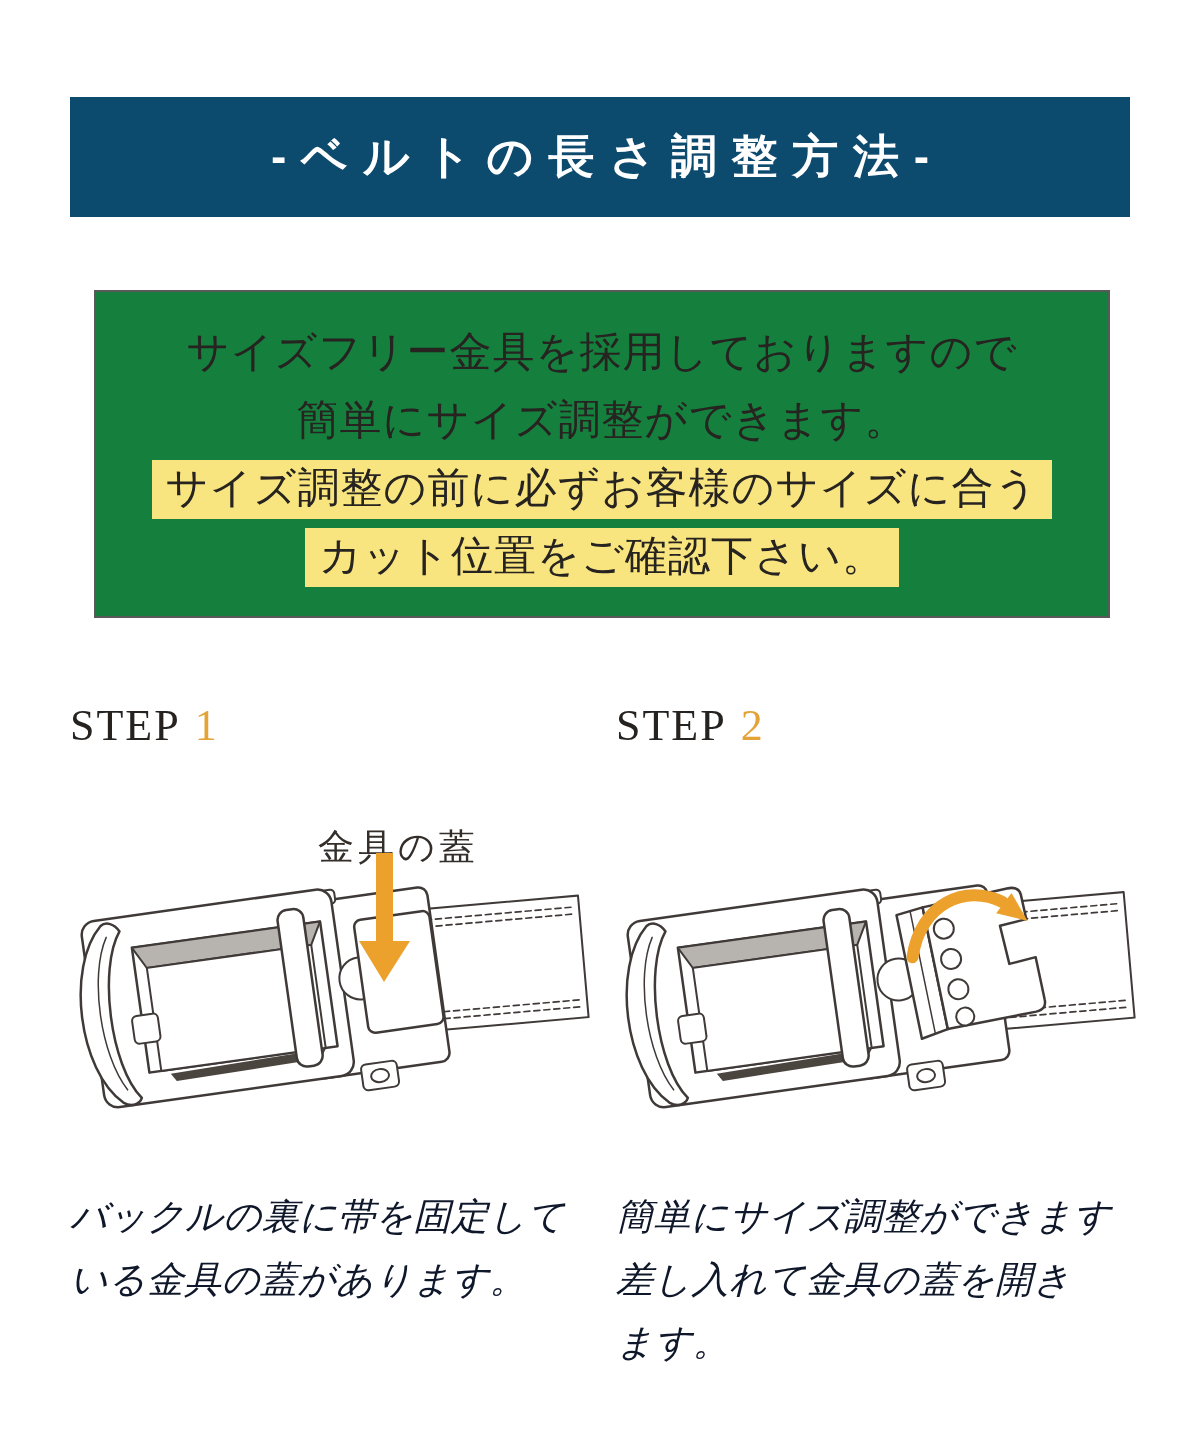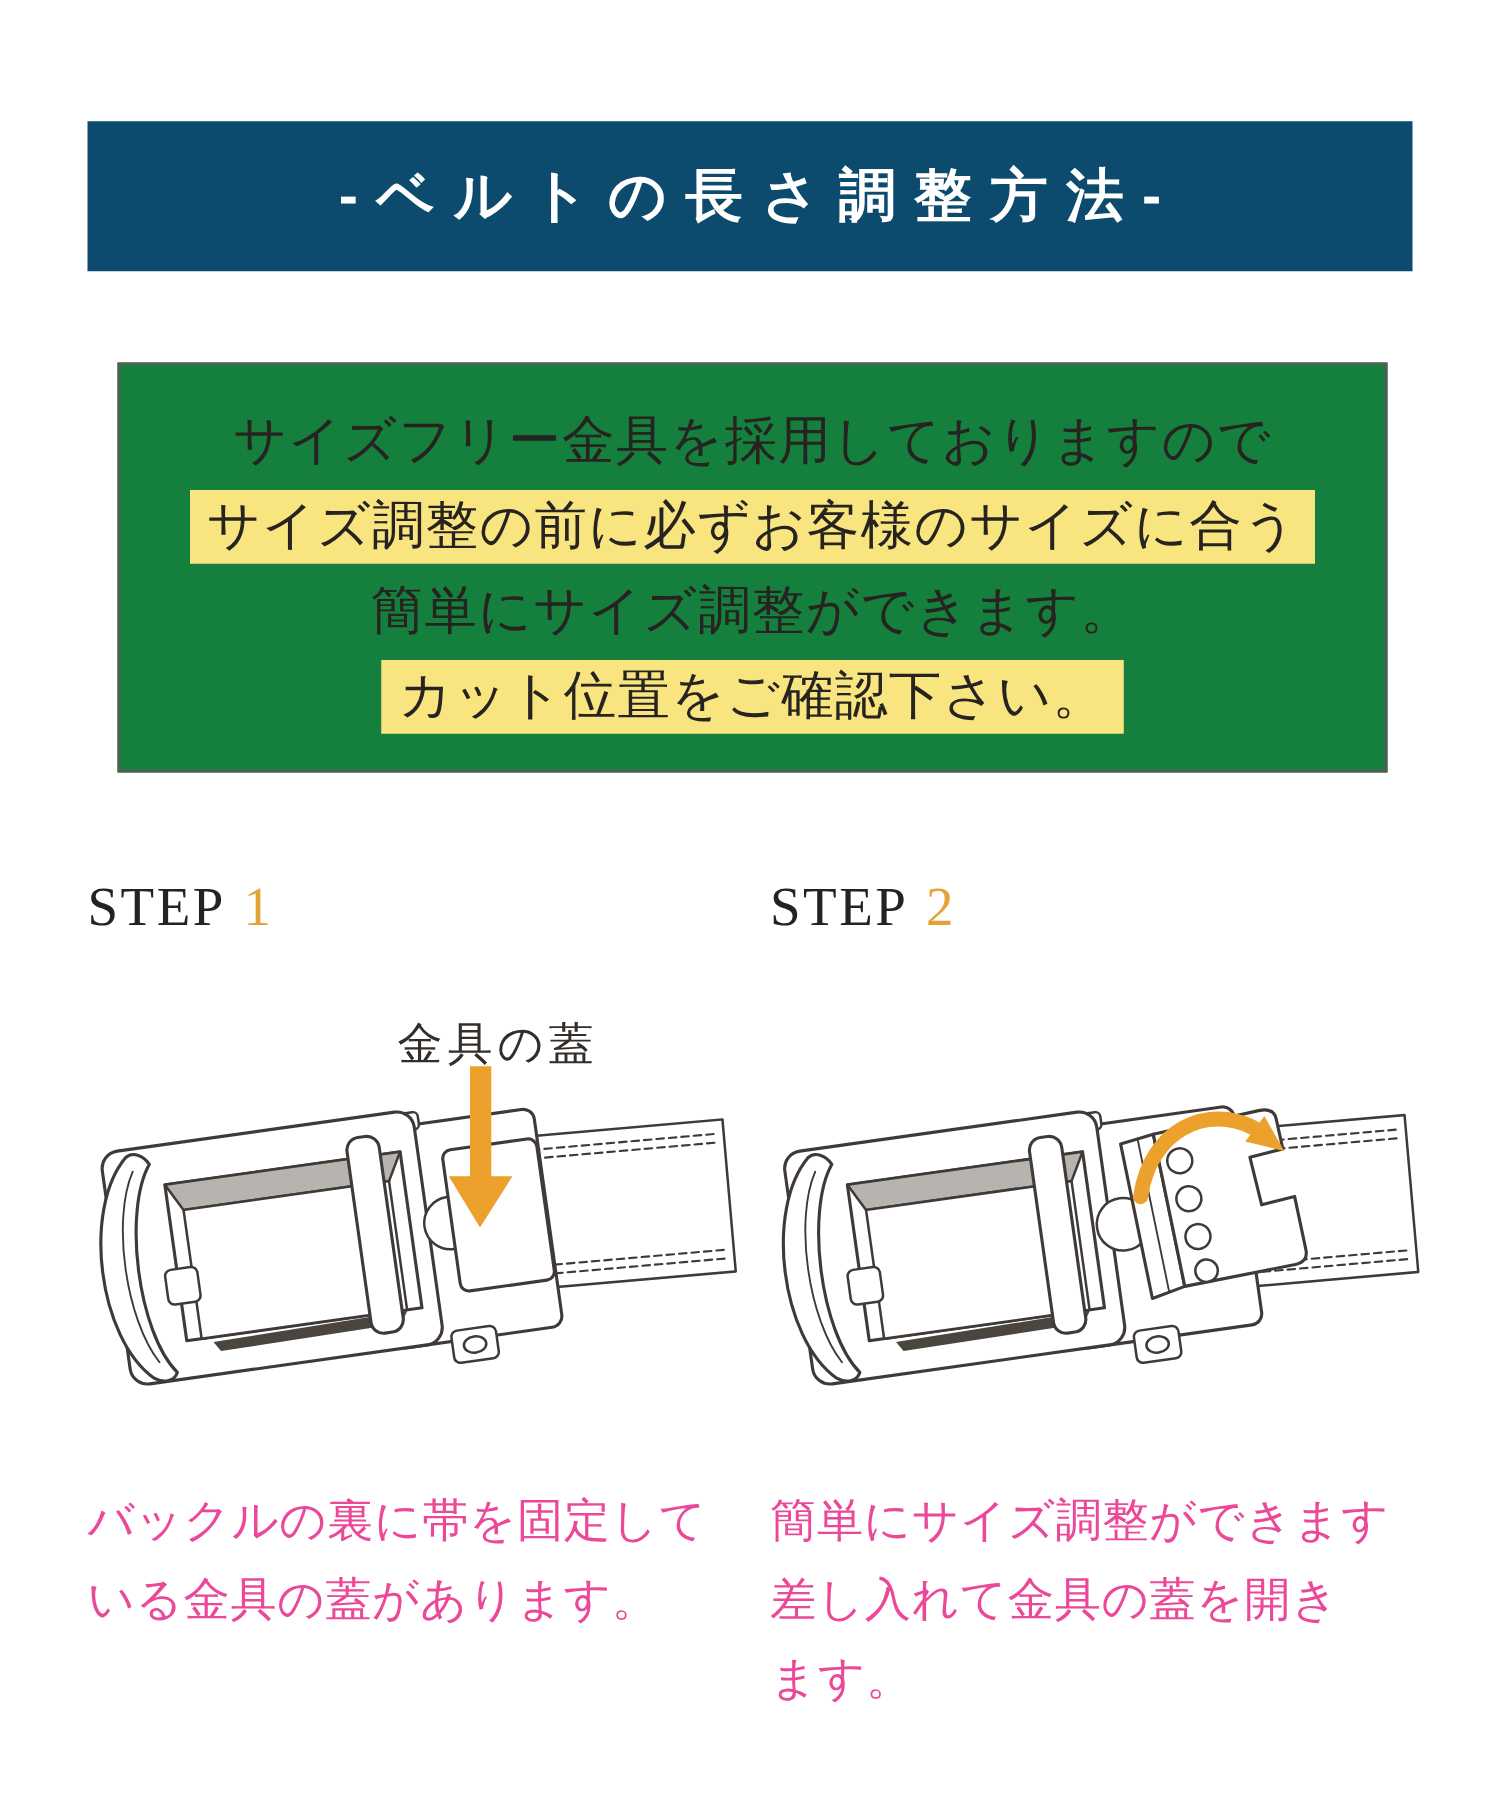--- a/index.html
+++ b/index.html
@@ -41,38 +41,38 @@
   .step{flex:1;min-width:0;}
   .step-header{
     font-family:"Liberation Serif","DejaVu Serif",serif;
     font-size:44px;letter-spacing:2px;color:#262220;white-space:nowrap;
   }
   .step-number{color:#e3a337;margin-left:14px;}
   .illo{
     position:relative;margin-top:56px;width:520px;height:344px;
   }
   .illo-label{
-    position:absolute;left:248px;top:4px;
+    position:absolute;left:248px;top:16px;
     font-size:36px;letter-spacing:4px;color:#332e2a;white-space:nowrap;
   }
   .illo svg{position:absolute;left:0;top:44px;overflow:visible;}
-  .caption{margin-top:34px;font-size:37px;line-height:63px;letter-spacing:0.5px;color:#ec4899;}
+  .caption{margin-top:34px;font-size:37px;line-height:63px;letter-spacing:0.5px;color:#0f172a;font-style:italic;}
   .caption div{white-space:nowrap;}
 </style>
 </head>
 <body>
 
 <div class="banner">
   <span class="banner-title">-ベルトの長さ調整方法-</span>
 </div>
 
 <div class="info-box">
   <div class="info-line">サイズフリー金具を採用しておりますので</div>
+  <div class="info-line">簡単にサイズ調整ができます。</div>
   <div class="info-line"><span class="hl">サイズ調整の前に必ずお客様のサイズに合う</span></div>
-  <div class="info-line">簡単にサイズ調整ができます。</div>
   <div class="info-line"><span class="hl">カット位置をご確認下さい。</span></div>
 </div>
 
 <div class="steps">
 
   <div class="step">
     <div class="step-header">
       <span>STEP</span><span class="step-number">1</span>
     </div>
     <div class="illo">

